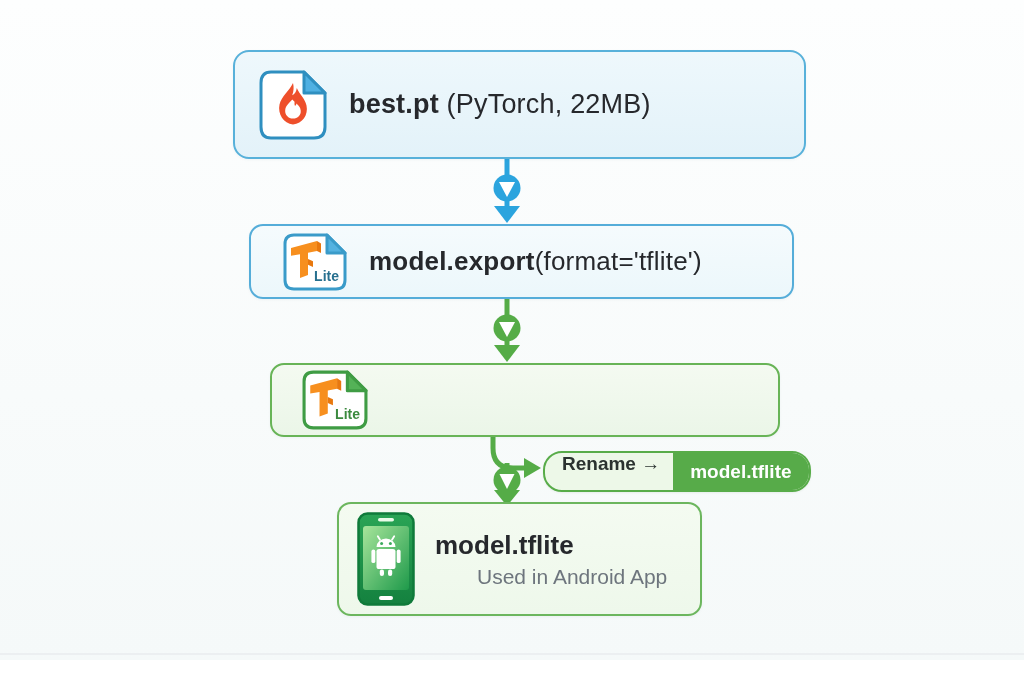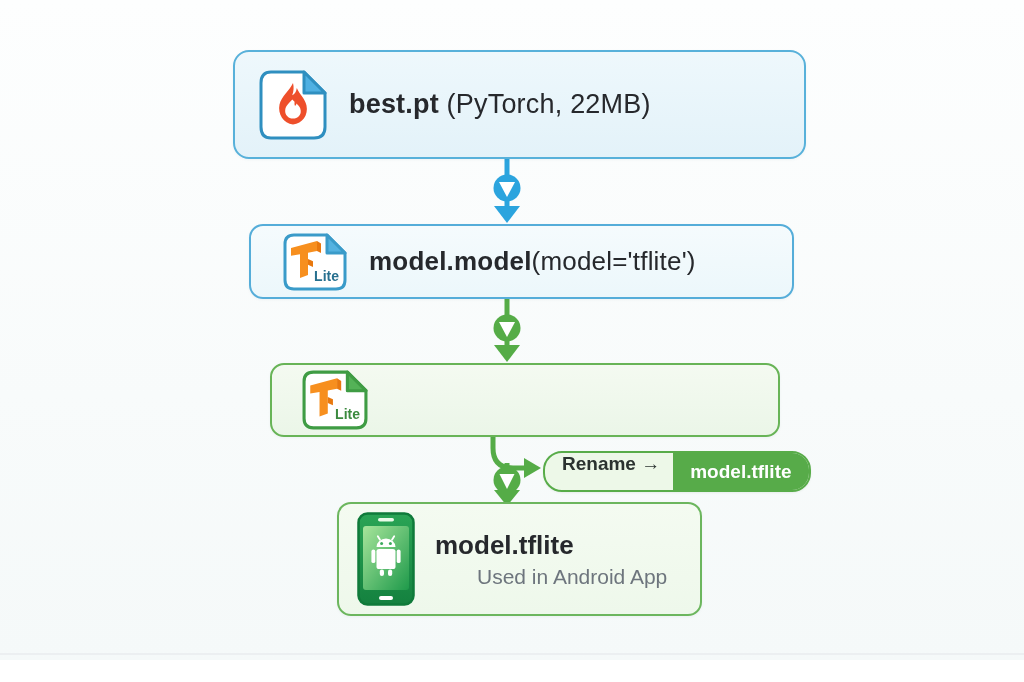--- a/index.html
+++ b/index.html
@@ -96,21 +96,21 @@
         <path d="M11 2 H44 L62 20 V47 Q62 56 53 56 H11 Q2 56 2 47 V11 Q2 2 11 2 Z" fill="#ffffff" stroke="#3a9bc9" stroke-width="3" stroke-linejoin="round"></path>
         <path d="M44 2 L62 20 H44 Z" fill="#54b2e0" stroke="#3a9bc9" stroke-width="3" stroke-linejoin="round"></path>
         <g>
           <polygon points="8,15 34,8 34,18 25,19.7 25,42 17,45 17,21.2 8,22.8" fill="#f78f1e"></polygon>
           <polygon points="34,8 38,10.5 38,20 34,18" fill="#e8780e"></polygon>
           <polygon points="25,26 30,28.2 30,34 25,31.8" fill="#e8780e"></polygon>
         </g>
       </svg>
       <span class="lite blue">Lite</span>
     </span>
-    <span class="txt"><b>model.model</b><span>(model='tflite')</span></span>
+    <span class="txt"><b>model.export</b><span>(format='tflite')</span></span>
   </div>
 
   <div class="node" id="n3">
     <span class="file-icon">
       <svg width="66" height="60" viewBox="0 0 64 58">
         <path d="M11 2 H44 L62 20 V47 Q62 56 53 56 H11 Q2 56 2 47 V11 Q2 2 11 2 Z" fill="#ffffff" stroke="#3f9c44" stroke-width="3" stroke-linejoin="round"></path>
         <path d="M44 2 L62 20 H44 Z" fill="#54b257" stroke="#3f9c44" stroke-width="3" stroke-linejoin="round"></path>
         <g>
           <polygon points="8,15 34,8 34,18 25,19.7 25,42 17,45 17,21.2 8,22.8" fill="#f78f1e"></polygon>
           <polygon points="34,8 38,10.5 38,20 34,18" fill="#e8780e"></polygon>

